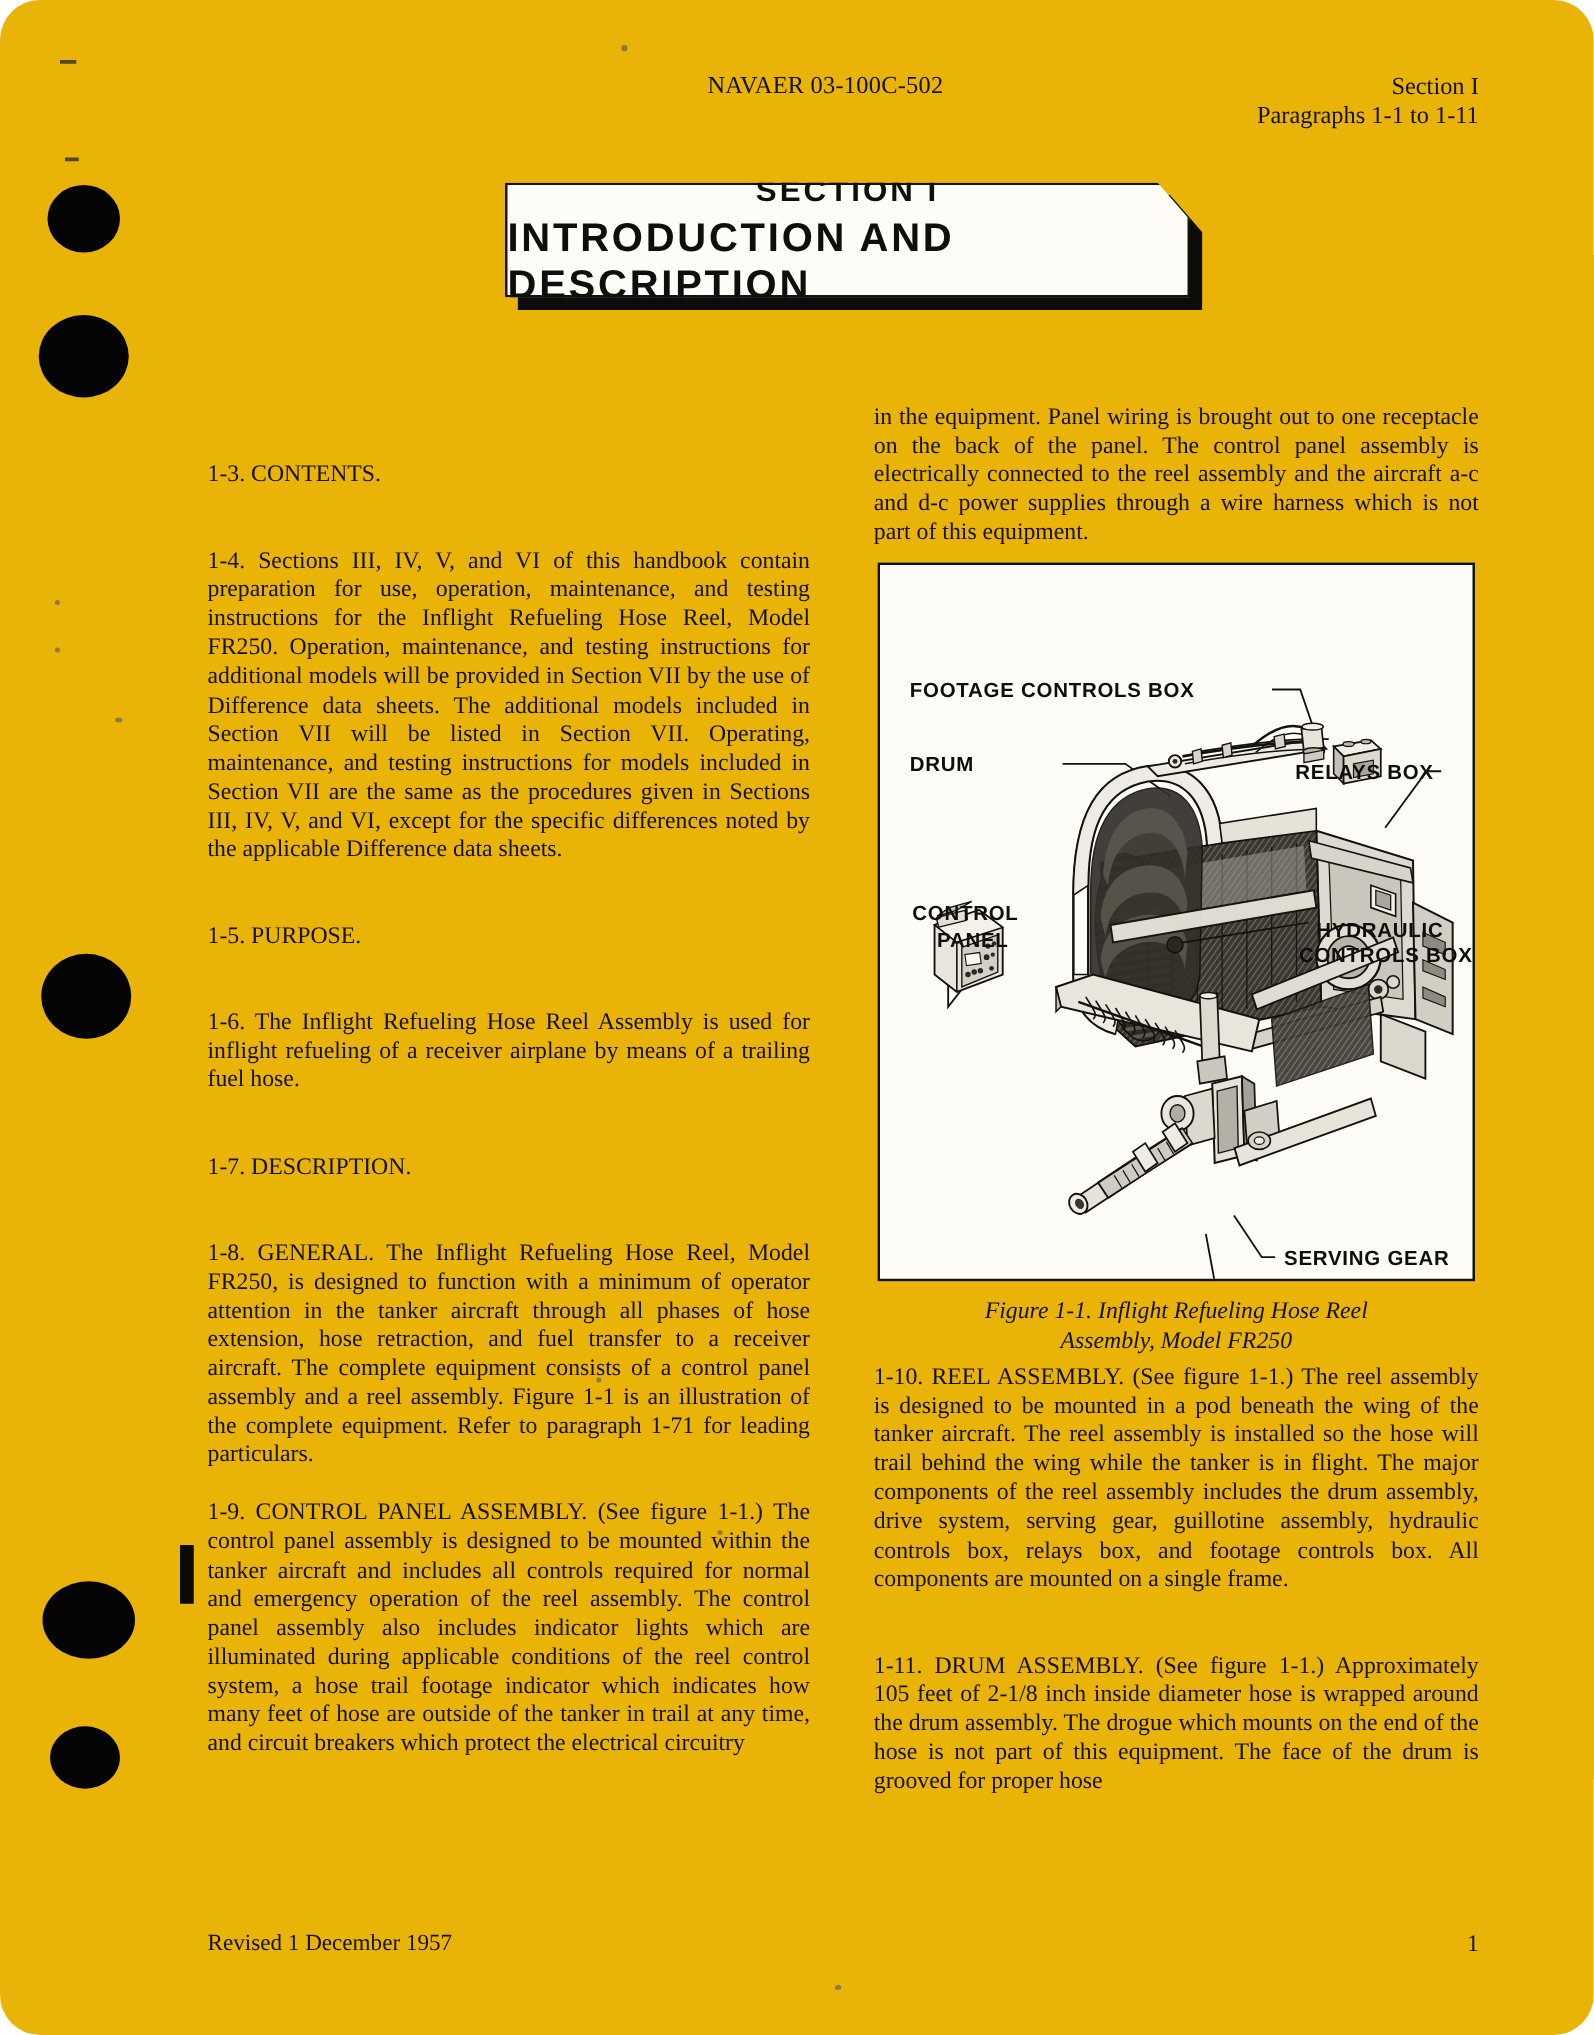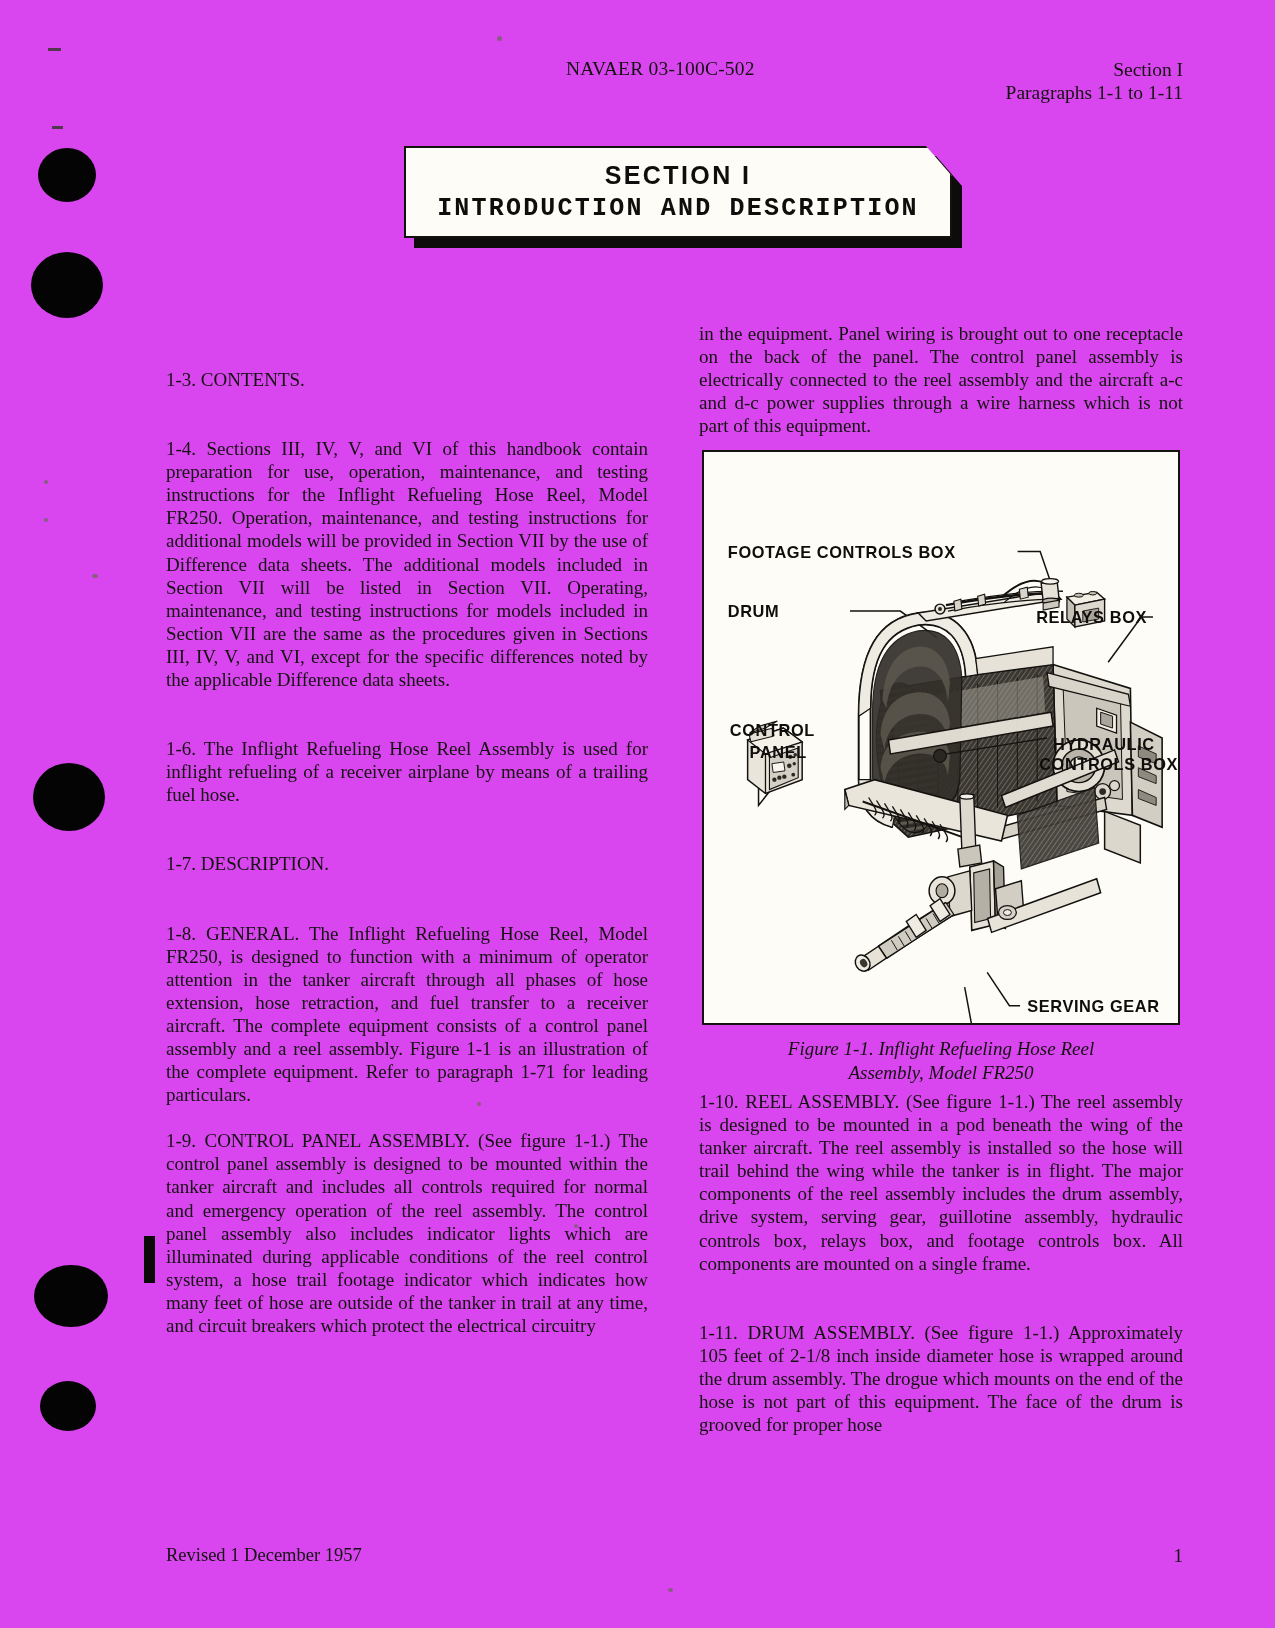--- a/index.html
+++ b/index.html
@@ -4,24 +4,25 @@
 <style>
   html, body {
     margin: 0;
     padding: 0;
     background: #ffffff;
   }
   .page {
     position: relative;
     width: 1275px;
     height: 1628px;
-    background: #d946ef;
+    background: #eab308;
     overflow: hidden;
     font-family: "Liberation Serif", "DejaVu Serif", serif;
     color: #141210;
+    border-radius: 32px;
   }
 
   
   .punch {
     position: absolute;
     background: #050404;
     border-radius: 50%;
   }
   .speck {
     position: absolute;
@@ -86,21 +87,21 @@
     align-items: center;
     justify-content: center;
   }
   .banner-l1, .banner-l2 {
     font-family: "Liberation Sans", "DejaVu Sans", sans-serif;
     font-weight: 700;
     color: #100e0c;
     letter-spacing: 2.4px;
   }
   .banner-l1 { font-size: 25px; margin-bottom: 4px; }
-  .banner-l2 { font-size: 25px; letter-spacing: 2.2px; font-family: Liberation Mono, monospace; }
+  .banner-l2 { font-size: 32px; letter-spacing: 2.2px; }
 
   
   .col {
     position: absolute;
     font-size: 19px;
     line-height: 23.1px;
     text-align: justify;
   }
   .col-left  { left: 166px; top: 322px;  width: 482px; }
   .col-right { left: 699px; top: 322px;  width: 484px; }
@@ -194,20 +195,21 @@
     <div class="banner-shadow"></div>
     <div class="banner">
       <div class="banner-l1">SECTION I</div>
       <div class="banner-l2">INTRODUCTION AND DESCRIPTION</div>
     </div>
   </div>
 
   <div class="col col-left">
     <p class="para gap-lg nojust">1-3.  CONTENTS.</p>
     <p class="para gap-lg">1-4.  Sections III, IV, V, and VI of this handbook contain preparation for use, operation, maintenance, and testing instructions for the Inflight Refueling Hose Reel, Model FR250.  Operation, maintenance, and testing instructions for additional models will be provided in Section VII by the use of Difference data sheets. The additional models included in Section VII will be listed in Section VII.  Operating, maintenance, and testing instructions for models included in Section VII are the same as the procedures given in Sections III, IV, V, and VI, except for the specific differences noted by the applicable Difference data sheets.</p>
+    <p class="para gap-lg nojust">1-5.  PURPOSE.</p>
     <p class="para gap-lg">1-6.  The Inflight Refueling Hose Reel Assembly is used for inflight refueling of a receiver airplane by means of a trailing fuel hose.</p>
     <p class="para gap-lg nojust">1-7.  DESCRIPTION.</p>
     <p class="para gap-lg">1-8.  GENERAL.  The Inflight Refueling Hose Reel, Model FR250, is designed to function with a minimum of operator attention in the tanker aircraft through all phases of hose extension, hose retraction, and fuel transfer to a receiver aircraft.  The complete equipment consists of a control panel assembly and a reel assembly.  Figure 1-1 is an illustration of the complete equipment.   Refer to paragraph 1-71 for leading particulars.</p>
     <p class="para gap-sm">1-9.  CONTROL PANEL ASSEMBLY.  (See figure 1-1.) The control panel assembly is designed to be mounted within the tanker aircraft and includes all controls required for normal and emergency operation of the reel assembly.  The control panel assembly also includes indicator lights which are illuminated during applicable conditions of the reel control system, a hose trail footage indicator which indicates how many feet of hose are outside of the tanker in trail at any time, and circuit breakers which protect the electrical circuitry</p>
   </div>
 
   <div class="change-bar"></div>
 
   <div class="col col-right">
     <p class="para">in the equipment.  Panel wiring is brought out to one receptacle on the back of the panel.  The control panel assembly is electrically connected to the reel assembly and the aircraft a-c and d-c power supplies through a wire harness which is not part of this equipment.</p>

